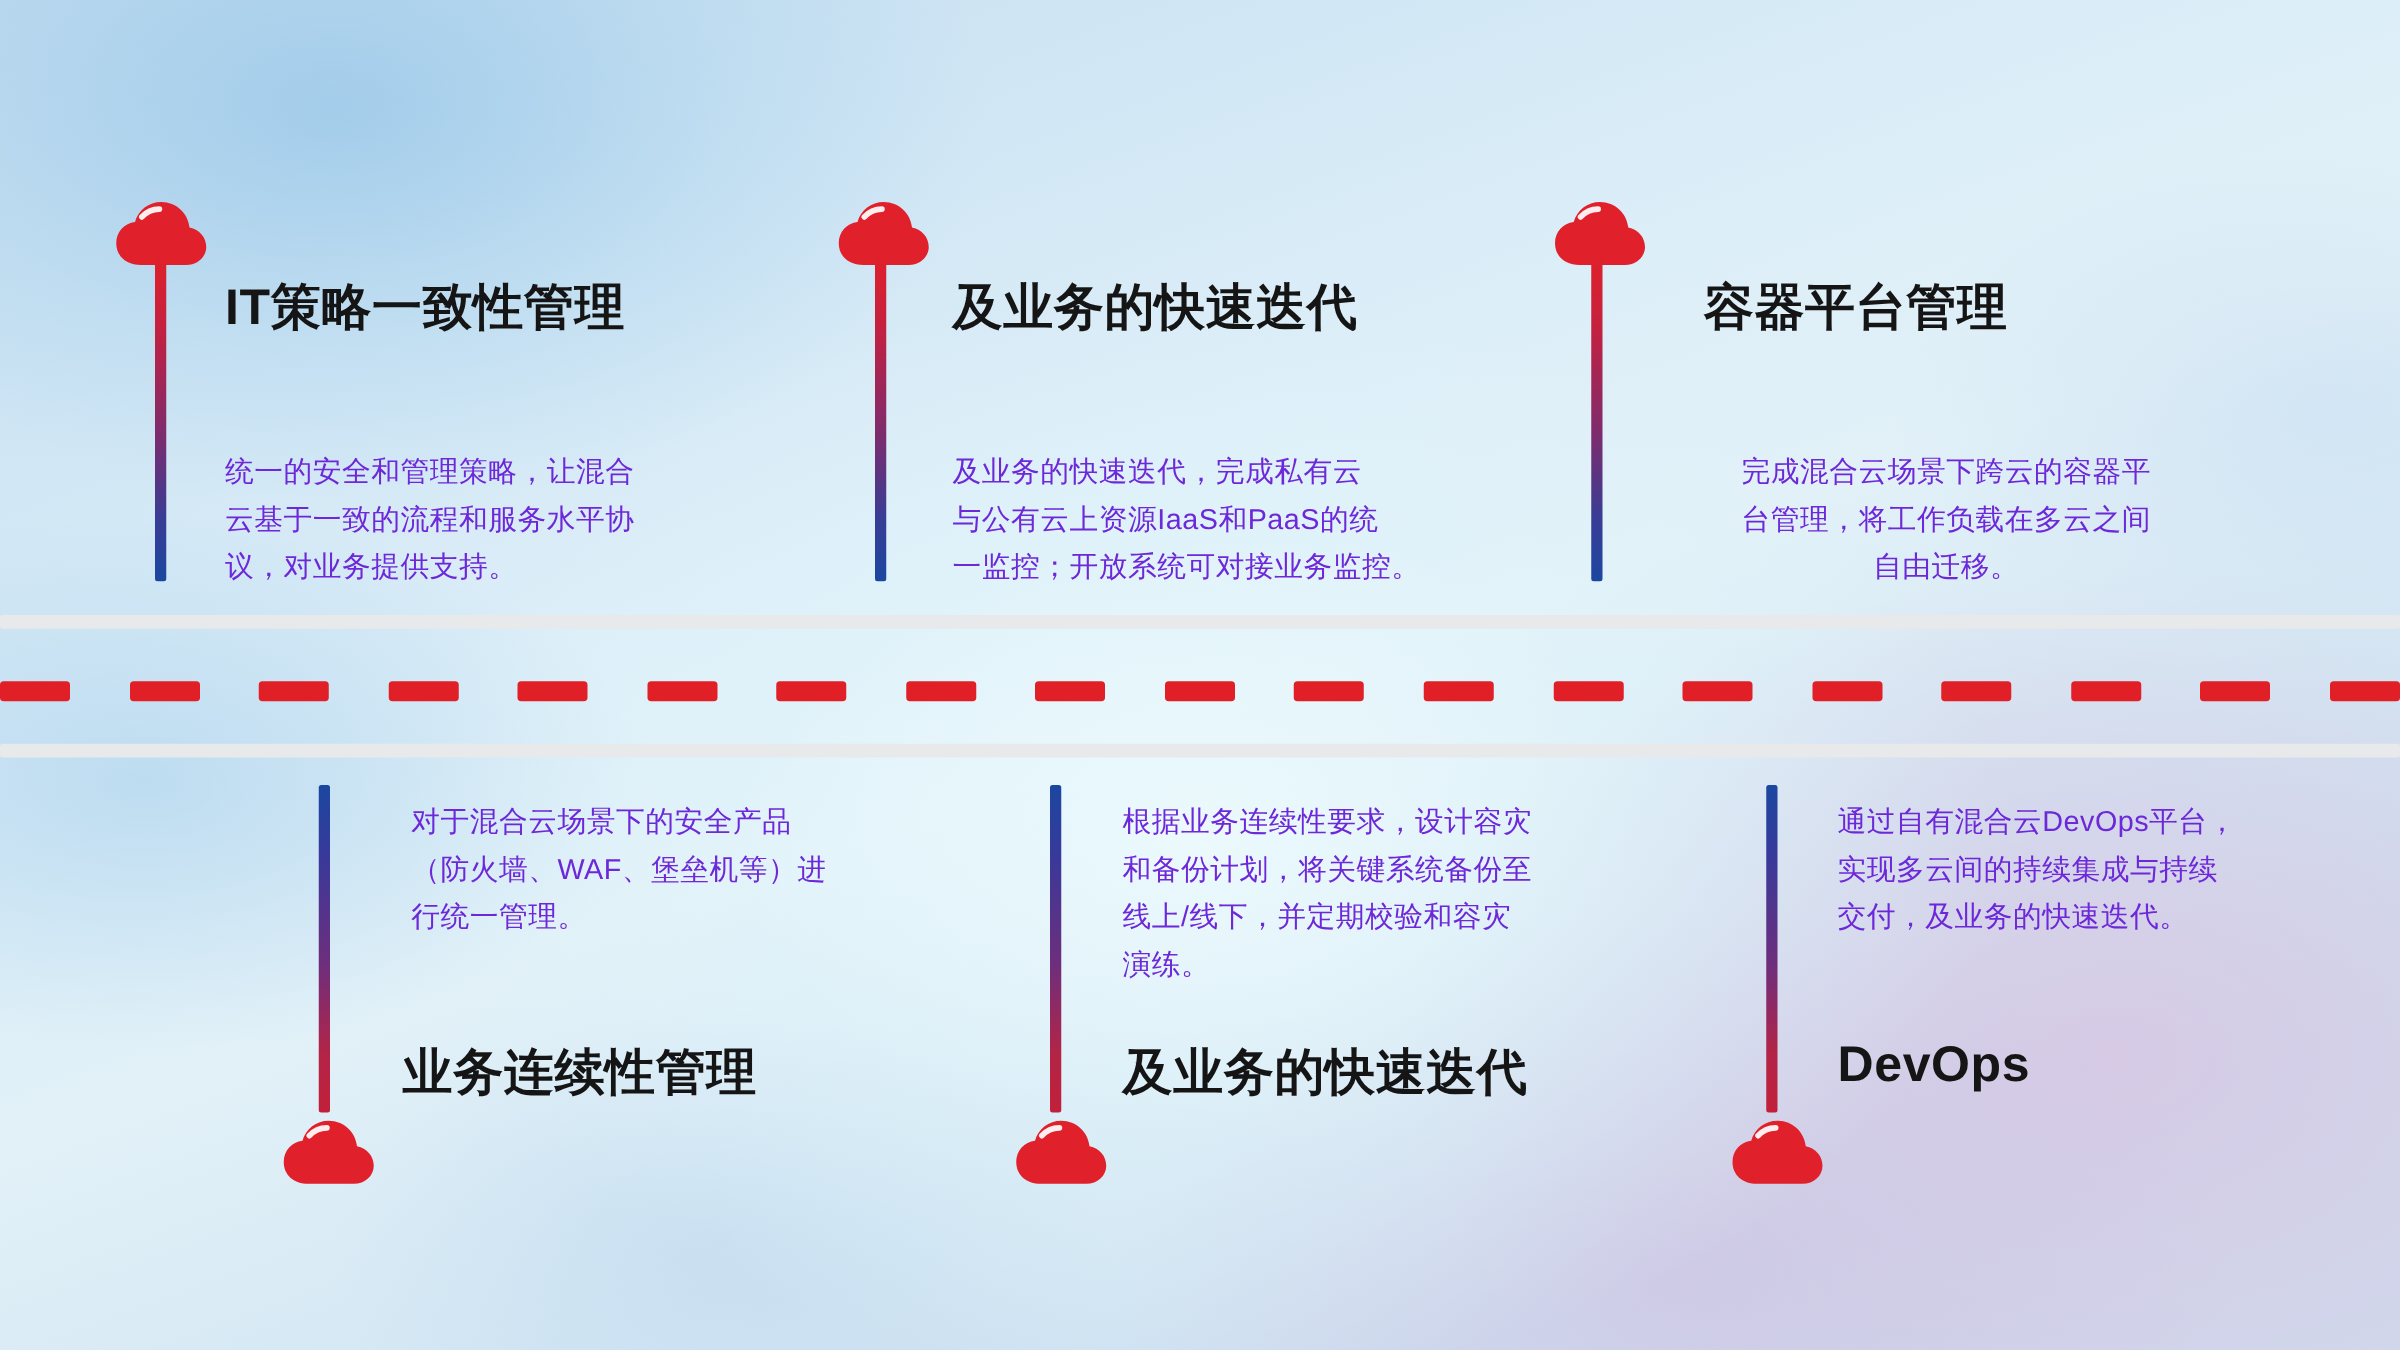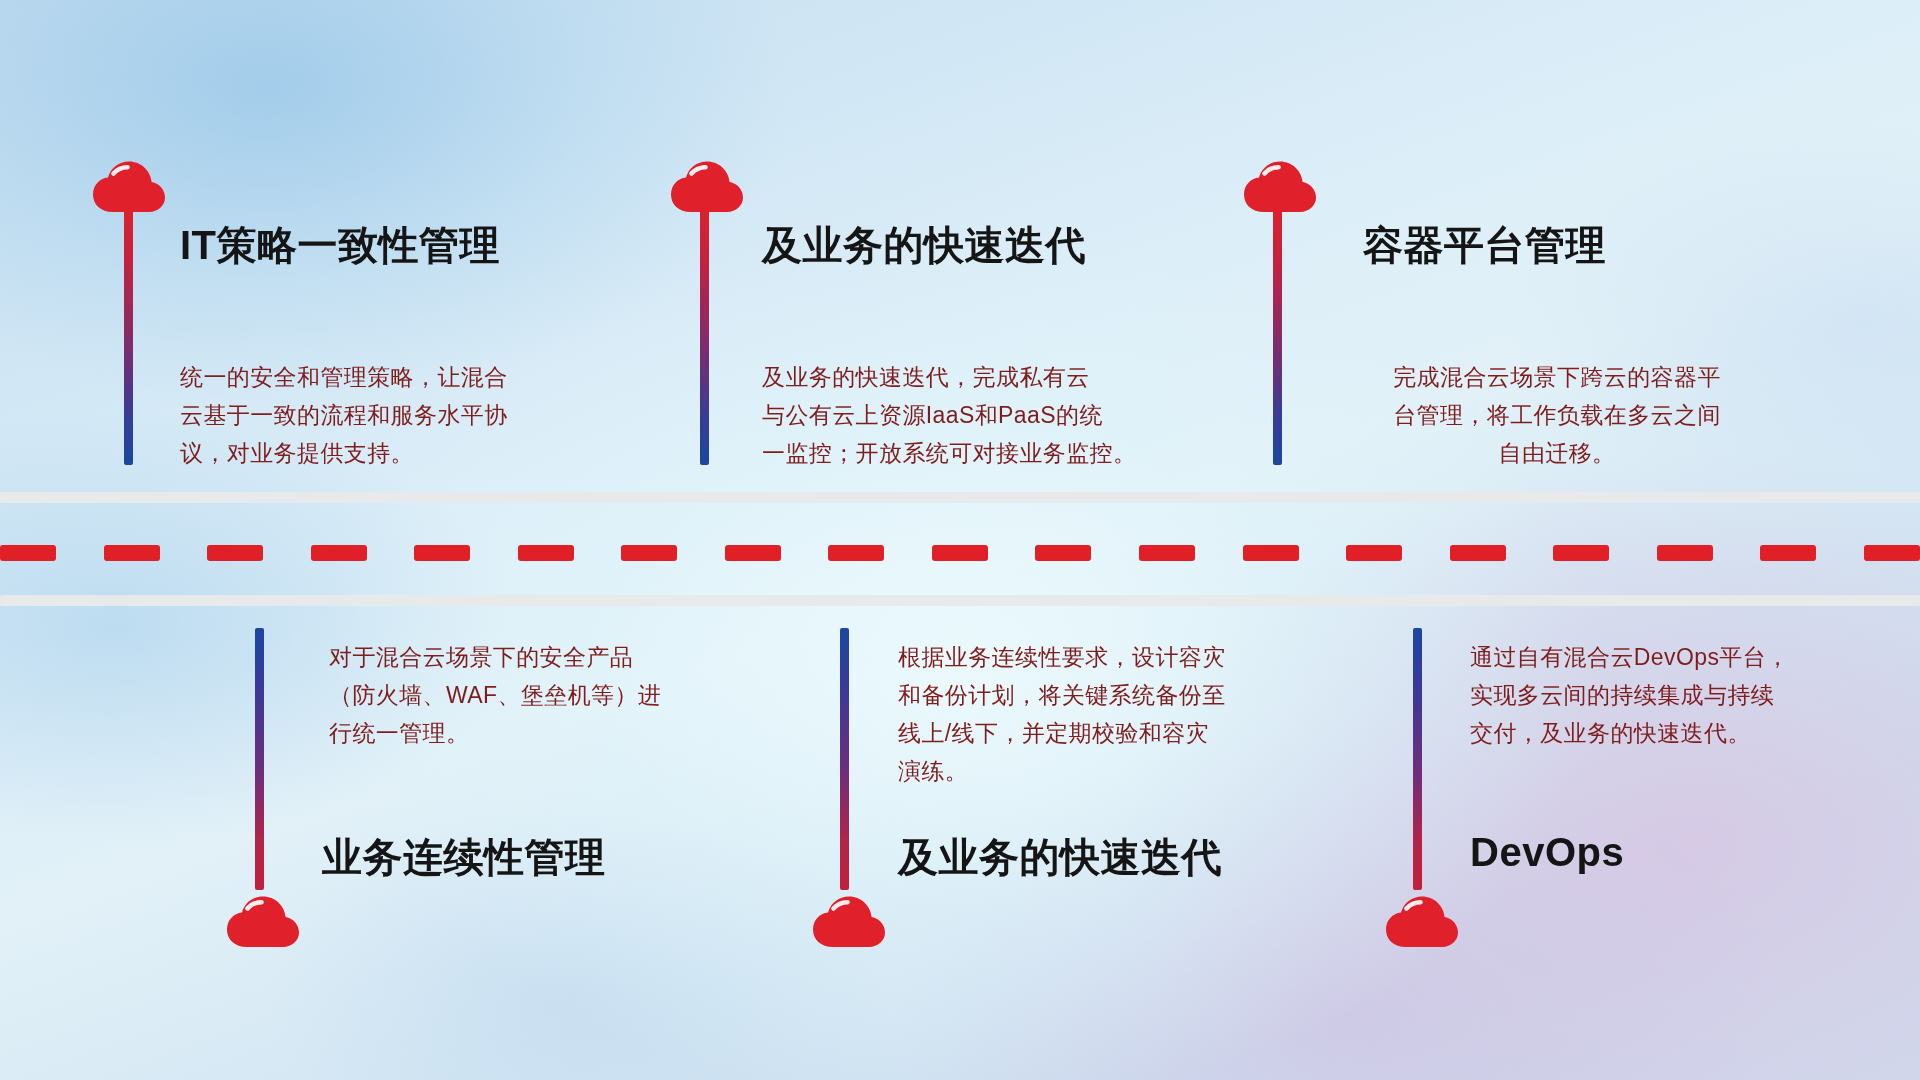--- a/index.html
+++ b/index.html
@@ -129,21 +129,21 @@
     font-weight: bold;
     color: #151515;
     letter-spacing: 0.5px;
     white-space: nowrap;
   }
 
   .para {
     position: absolute;
     font-size: 23px;
     line-height: 38px;
-    color: #7f1d1d;
+    color: #6d28d9;
     letter-spacing: 0.4px;
     white-space: pre-line;
   }
 </style>
 </head>
 <body>
 
 <div id="canvas">
 
   <div class="bg-layer bg-base"></div>

